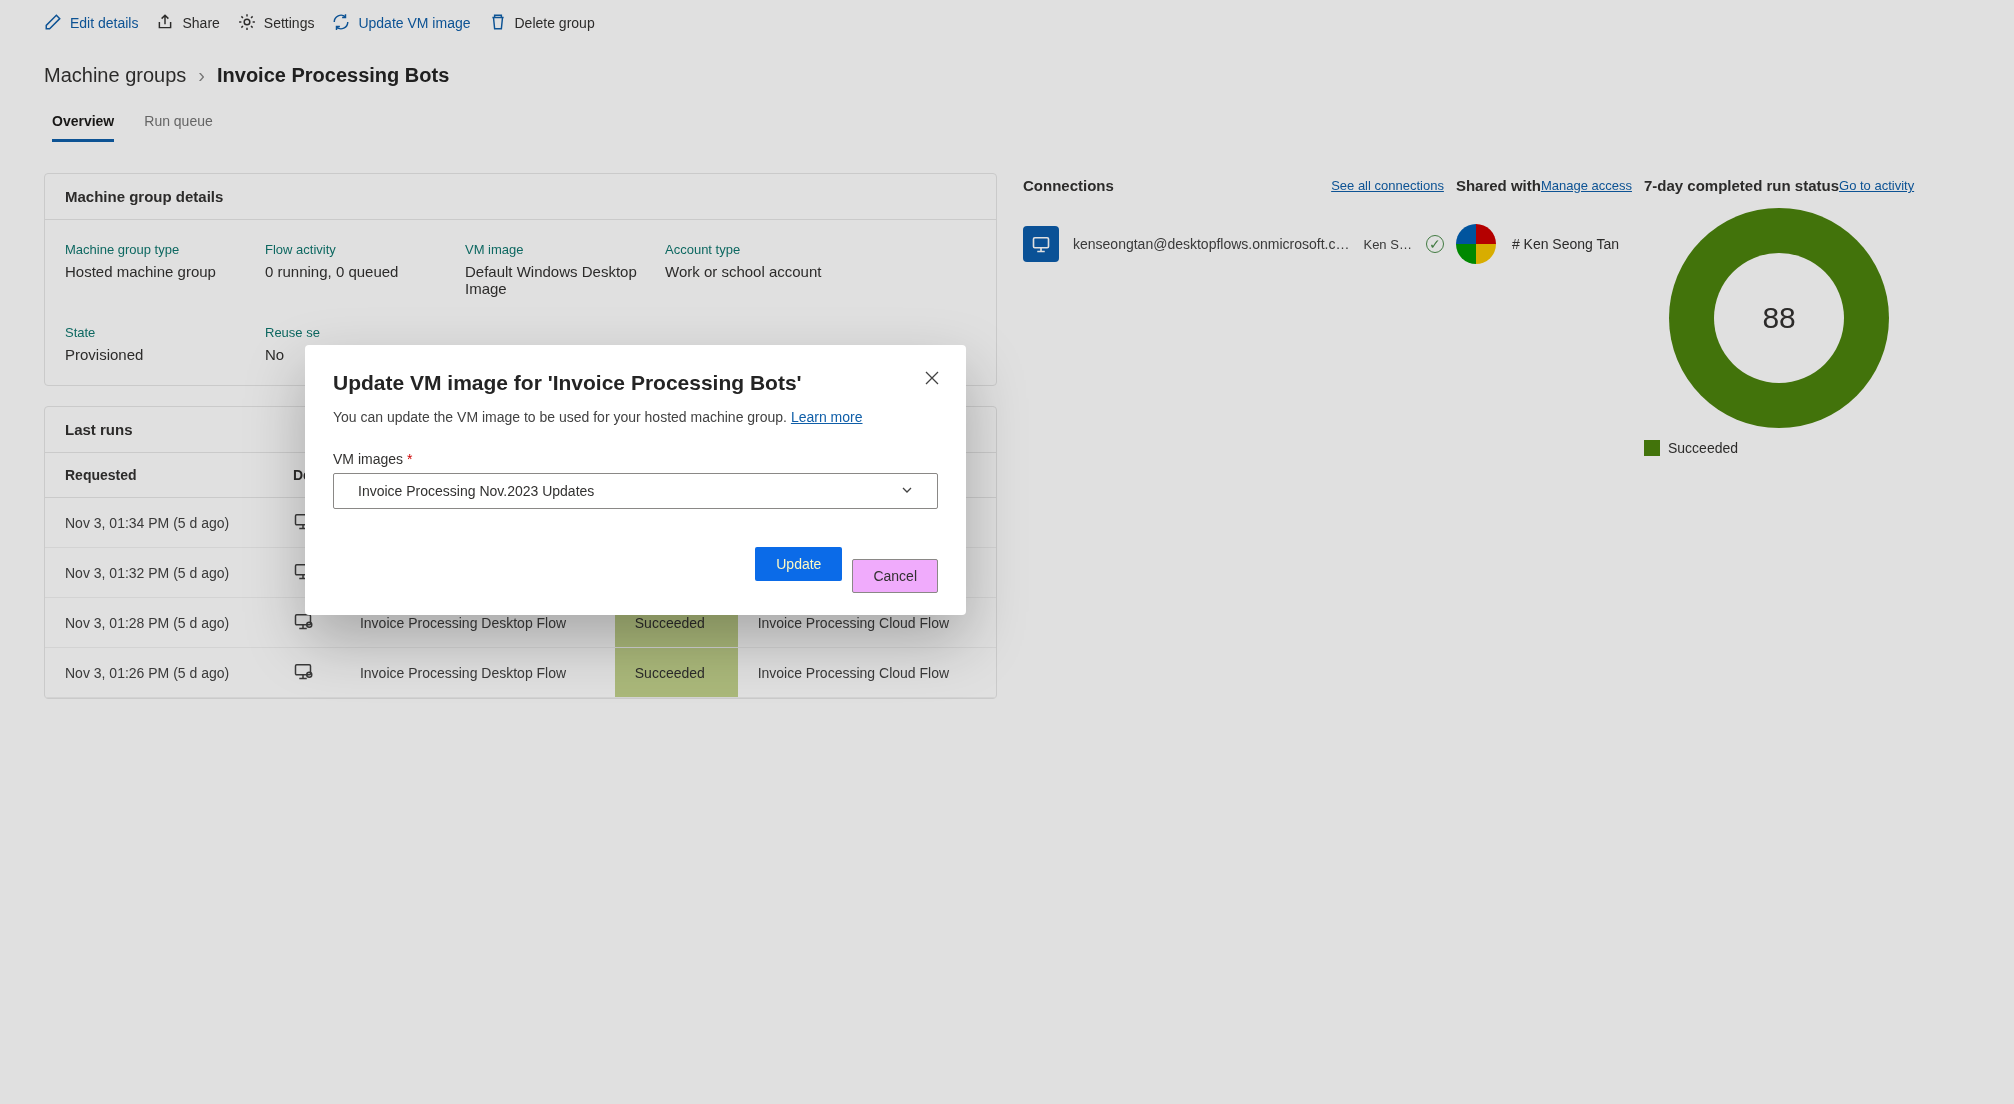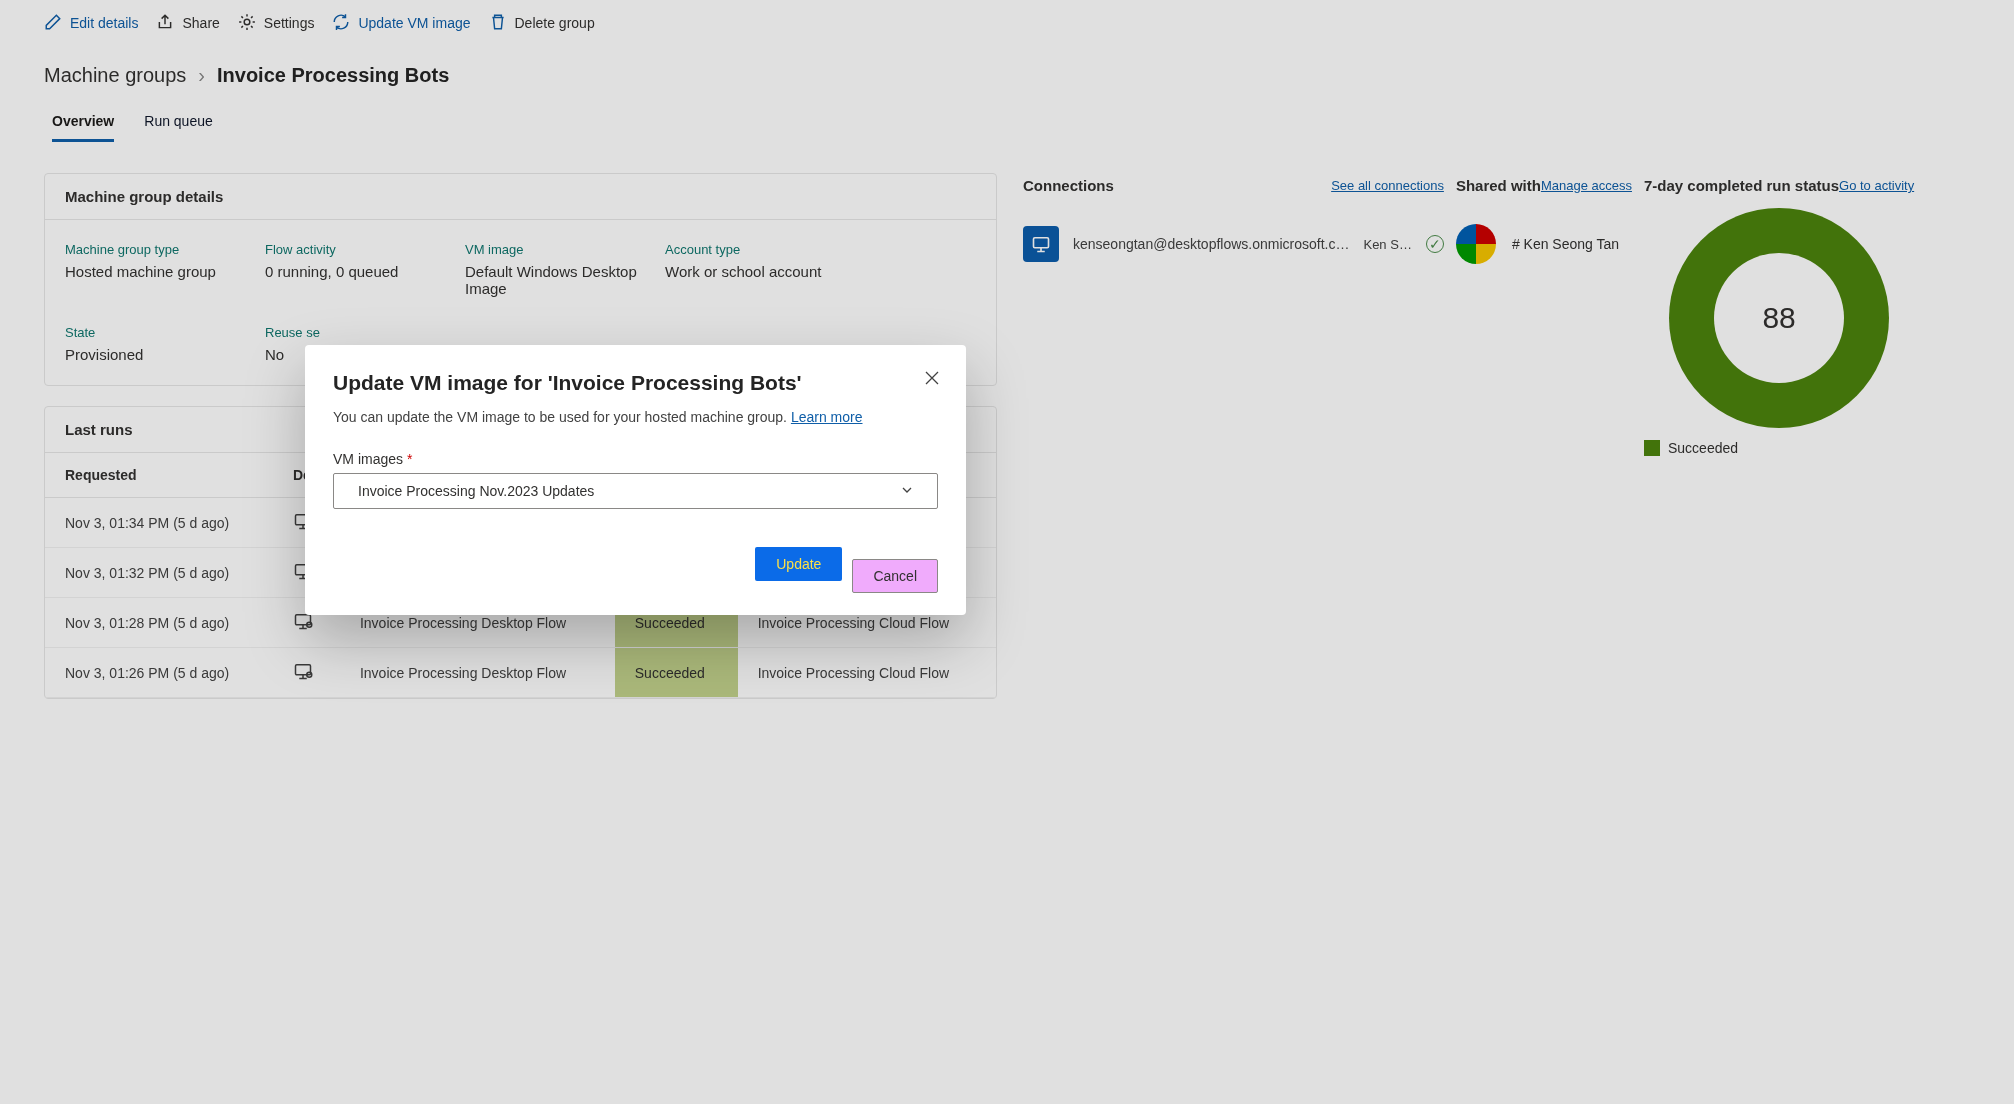--- a/index.html
+++ b/index.html
@@ -31,21 +31,21 @@
 .breadcrumb .parent { color:#323130; }
 .breadcrumb .sep { color:#888; }
 .breadcrumb .current { font-weight:700; color:#242424; }
 .tabs {
   display:flex; gap:30px; padding:18px 44px 0;
   border-bottom:1px solid transparent;
   margin-left:8px;
 }
 .tab {
   padding:0 0 10px; font-size:14px; cursor:pointer;
-  border-bottom:3px solid transparent; color:#0f172a;
+  border-bottom:3px solid transparent; color:#737373;
 }
 .tab.active { font-weight:600; border-bottom-color:#0f5ea8; color:#1b1a19; }
 .main {
   display:flex; gap:24px; padding:30px 44px;
 }
 .left-col { flex:0 0 953px; display:flex; flex-direction:column; gap:20px; }
 .right-col { flex:1; display:flex; flex-direction:row; gap:8px; }
 .card {
   border:1px solid #e5e5e5; border-radius:4px; background:#fff;
 }
@@ -125,21 +125,21 @@
 .select-box {
   width:100%; height:36px; border:1px solid #8a8886; border-radius:2px;
   display:flex; align-items:center; justify-content:space-between;
   padding:0 24px; font-size:14px; cursor:pointer; margin-bottom:38px;
 }
 .modal-actions { display:flex; gap:10px; justify-content:flex-end; }
 .btn {
   height:34px; padding:0 20px; border-radius:2px; font-size:14px;
   cursor:pointer; border:1px solid transparent; display:flex; align-items:center;
 }
-.btn-primary { background:#0b6be8; color:#fde047; }
+.btn-primary { background:#0b6be8; color:#fef9c3; }
 .btn-secondary { background:#f0abfc; border-color:#8a8886; color:#323130;margin-top:12px; }
 </style>
 </head>
 <body>
 
 <div class="page-wrap">
   <div class="toolbar">
     <div class="toolbar-item">
       <span><svg viewBox="0 0 16 16" fill="none" stroke="currentColor" stroke-width="1.3">
             <path d="M11 2l3 3-9 9H2v-3l9-9z"></path>

